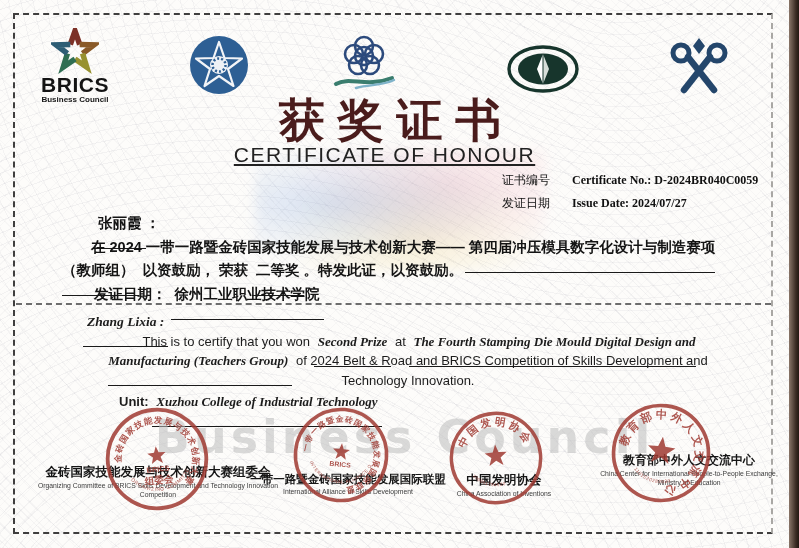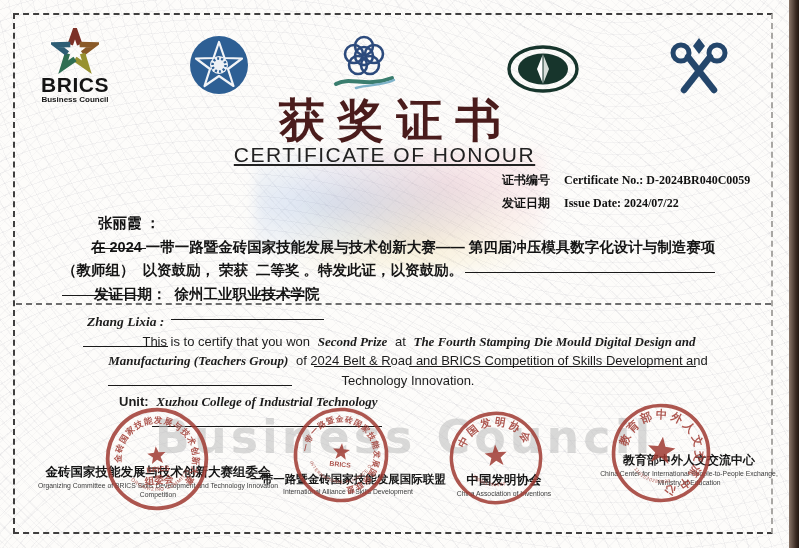--- a/index.html
+++ b/index.html
@@ -46,21 +46,21 @@
   .title-en{
     position:absolute;left:0;right:30px;top:143px;text-align:center;
     font-size:21px;color:#222;letter-spacing:1.5px;font-weight:500;text-decoration:underline;
   }
   
   .meta{
     position:absolute;left:502px;top:169px;
     font-family:"Liberation Serif","DejaVu Serif",serif;font-weight:bold;
     font-size:12px;color:#111;line-height:23px;white-space:nowrap;
   }
-  .meta .zh{font-family:"Liberation Sans",sans-serif;font-weight:bold;margin-right:11px;}
+  .meta .zh{font-family:"Liberation Sans",sans-serif;font-weight:normal;margin-right:19px;}
   
   .zh-block{position:absolute;left:62px;top:212px;right:66px;color:#141414;
     font-size:14.5px;font-weight:600;line-height:23.5px;}
   .zh-block p{margin:0;}
   .zh-name{margin-left:32px !important;}
   .zh-para{text-indent:2em;}
   .zh-unit{margin-left:32px !important;}
   .u{border-bottom:1.5px solid #1a1a1a;padding:0 4px 17px 4px;}
   
   .sep{position:absolute;left:16px;right:28px;top:303px;border-top:2px dashed #6d6d6d;}
@@ -172,21 +172,21 @@
 
   <div class="meta">
     <div>
       <span class="zh">证书编号</span>
       <span>Certificate No.:</span>
       <span>D-2024BR040C0059</span>
     </div>
     <div>
       <span class="zh">发证日期</span>
       <span>Issue Date:</span>
-      <span>2024/07/22</span>
+      <span>2024/07/27</span>
     </div>
   </div>
 
   <div class="zh-block">
     <p class="zh-name">
       <span class="u">张丽霞</span><span>：</span>
     </p>
     <p class="zh-para">
       <span>在 2024 一带一路暨金砖国家技能发展与技术创新大赛——</span><span class="u">第四届冲压模具数字化设计与制造赛项（教师组）</span>
       <span>以资鼓励，</span>

